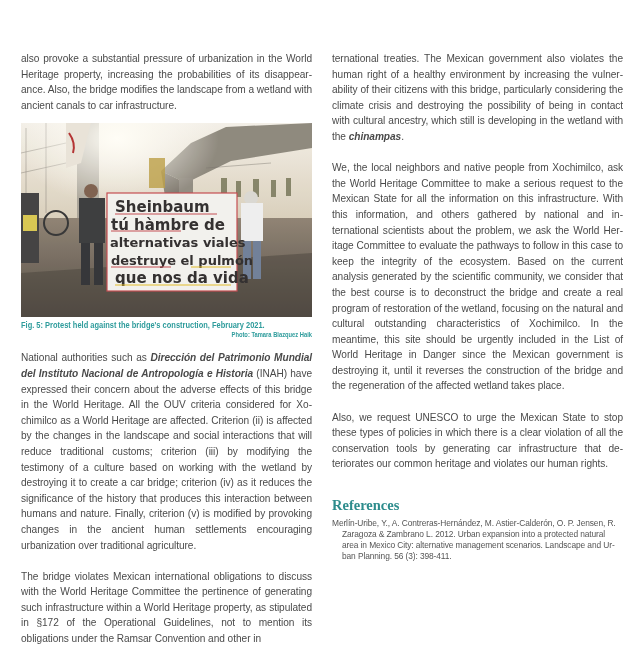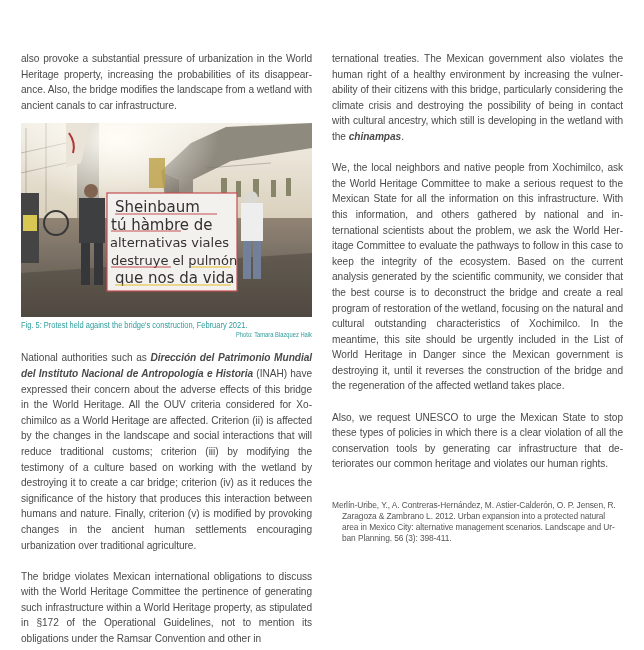--- a/index.html
+++ b/index.html
@@ -4,21 +4,21 @@
 <style>
   html, body { margin: 0; padding: 0; background: #ffffff; }
   body { width: 644px; height: 650px; position: relative; overflow: hidden;
     font-family: "Liberation Sans", "DejaVu Sans", sans-serif; color: #4a4a4a; }
   .col { position: absolute; top: 51px; width: 291px; }
   .col-left { left: 21px; }
   .col-right { left: 332px; }
   p.body { margin: 0; font-size: 10.15px; line-height: 15.6px; text-align: justify; hyphens: manual; letter-spacing: -0.05px; }
   p.body + p.body { margin-top: 15.6px; }
   em { font-style: italic; font-weight: bold; }
-  .figure { position: relative; width: 291px; margin-top: 10px; }
+  .figure { position: relative; width: 291px; margin-top: 10px; font-weight: bold; }
   .photo { width: 291px; height: 194px; position: relative; overflow: hidden; display: block; }
   .caption { font-family: "Liberation Sans", sans-serif; color: #2e9c9c; font-size: 8.3px; line-height: 10px; margin-top: 3px; transform: scaleX(0.9); transform-origin: left; white-space: nowrap; }
   .credit { font-family: "Liberation Sans", sans-serif; color: #2e9c9c; font-size: 6.8px; line-height: 9px; text-align: right; transform: scaleX(0.85); transform-origin: right; white-space: nowrap; }
   .refs-title { font-family: "Liberation Serif", "DejaVu Serif", serif; font-weight: bold; color: #2d8c8c; font-size: 14.5px; margin: 0; line-height: 18px; }
   .ref { font-size: 8.4px; line-height: 10.9px; color: #555; padding-left: 10px; text-indent: -10px; margin: 0; letter-spacing: -0.1px; }
   .ref + .ref { margin-top: 4px; }
   .refs { position: absolute; left: 332px; top: 496px; width: 291px; }
 </style>
 </head>
 <body>
@@ -115,16 +115,17 @@
   <p class="body">The bridge violates Mexican international obligations to discuss with the World Heritage Committee the pertinence of gener­ating such infrastructure within a World Heritage property, as stipulated in §172 of the Operational Guidelines, not to men­tion its obligations under the Ramsar Convention and other in­</p>
 </div>
 
 <div class="col col-right">
   <p class="body"><span>ternational treaties. The Mexican government also violates the human right of a healthy environment by increasing the vulner­ability of their citizens with this bridge, particularly considering the climate crisis and destroying the possibility of being in con­tact with cultural ancestry, which still is developing in the wet­land with the </span><em>chinampas</em><span>.</span></p>
   <p class="body">We, the local neighbors and native people from Xochimilco, ask the World Heritage Committee to make a serious request to the Mexican State for all the information on this infrastructure. With this information, and others gathered by national and in­ternational scientists about the problem, we ask the World Her­itage Committee to evaluate the pathways to follow in this case to keep the integrity of the ecosystem. Based on the current analysis generated by the scientific community, we consider that the best course is to deconstruct the bridge and create a real program of restoration of the wetland, focusing on the natural and cultural outstanding characteristics of Xochimilco. In the meantime, this site should be urgently included in the List of World Heritage in Danger since the Mexican government is destroying it, until it reverses the construction of the bridge and the regeneration of the affected wetland takes place.</p>
   <p class="body">Also, we request UNESCO to urge the Mexican State to stop these types of policies in which there is a clear violation of all the conservation tools by generating car infrastructure that de­teriorates our common heritage and violates our human rights.</p>
 </div>
 
 <div class="refs">
+  <h2 class="refs-title">References</h2>
   <div style="margin-top:4px">
     <p class="ref">Merlín-Uribe, Y., A. Contreras-Hernández, M. Astier-Calderón, O. P. Jensen, R. Zaragoza &amp; Zambrano L. 2012. Urban expansion into a protected natural area in Mexico City: alternative management scenarios. Landscape and Ur­ban Planning. 56 (3): 398-411.</p>
   </div>
 </div>
 
 </body></html>

